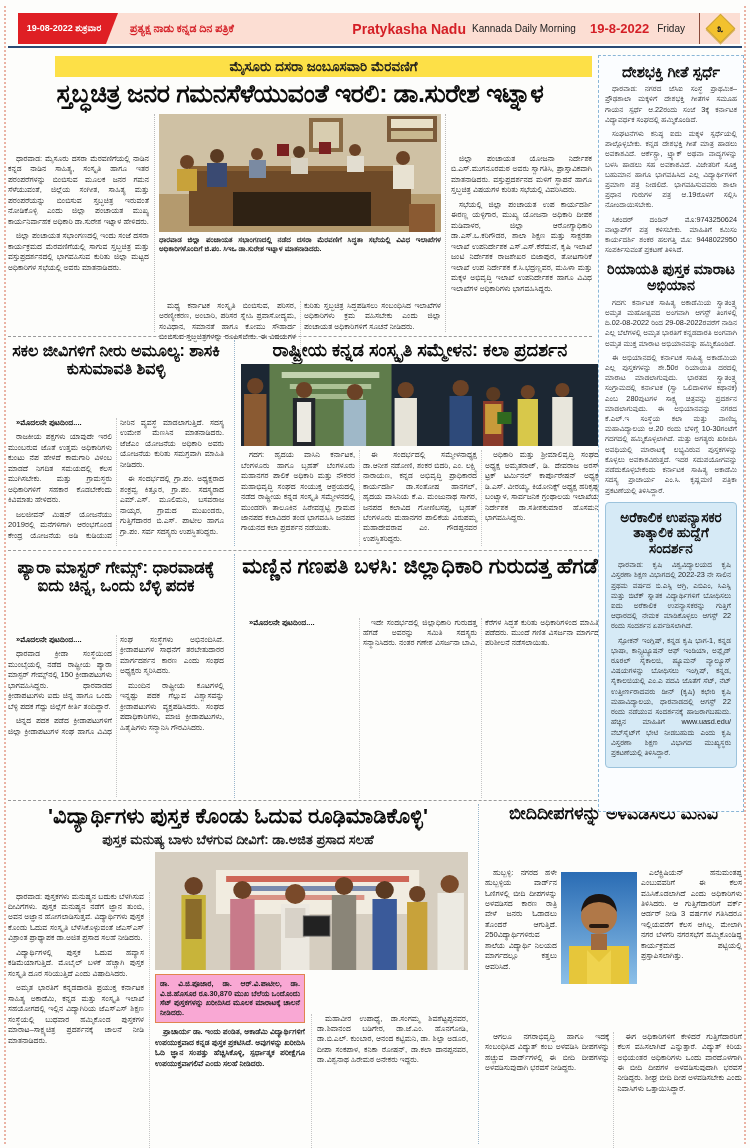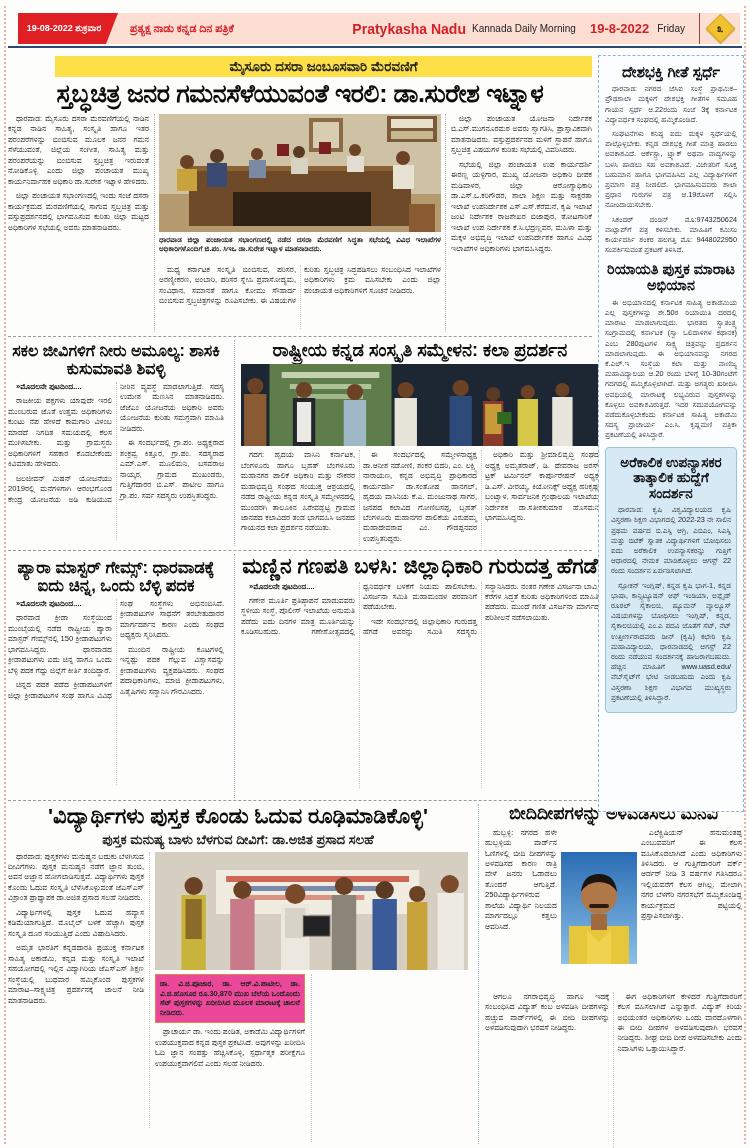--- a/index.html
+++ b/index.html
@@ -26,21 +26,21 @@
   .diamond span{transform:rotate(-45deg);font-weight:bold;font-size:11px;color:#222;}
   .navyline{position:absolute;left:8px;top:46px;width:734px;height:2px;background:#2a4a74;}
 
   
   .kicker{position:absolute;left:55px;top:56px;width:537px;height:21px;background:#fde047;
           display:flex;align-items:center;justify-content:center;font-weight:bold;font-size:13.5px;color:#21201c;}
   .hl-xl{position:absolute;left:8px;top:80px;width:584px;text-align:center;font-size:25px;
          font-weight:800;letter-spacing:-0.4px;color:#0c0c0c;line-height:1.05;}
 
   
-  .body-txt{font-size:7.6px;line-height:1.38;text-align:justify;color:#222;overflow:hidden;}
+  .body-txt{font-size:7.6px;line-height:1.38;text-align:justify;color:#222;overflow:hidden;margin-top:40px;}
   .body-txt p{margin:0 0 4px 0;text-indent:8px;}
   .cols2{column-count:2;column-gap:8px;column-rule:1px dotted #c5c5c5;}
   .cols3{column-count:3;column-gap:8px;column-rule:1px dotted #c5c5c5;}
   .lead-marker{font-weight:bold;font-size:7.6px;color:#111;margin:0 0 2px 0;}
   .cap{font-size:7.2px;font-weight:bold;line-height:1.3;color:#222;text-align:justify;}
 
   
   .lead-wrap{position:absolute;left:8px;top:114px;width:584px;height:218px;display:flex;}
   .lead-c1{flex:0 0 146px;padding-right:5px;box-sizing:border-box;}
   .lead-mid{flex:0 0 292px;border-left:1px dotted #bbb;border-right:1px dotted #bbb;
@@ -56,21 +56,21 @@
   .row-left{position:absolute;left:8px;width:216px;}
   .row-right{position:absolute;left:234px;width:358px;border-left:1px dotted #9ab6cc;padding-left:6px;box-sizing:content-box;}
 
   
   .bot-left{position:absolute;left:8px;top:804px;width:460px;height:340px;}
   .bot-right{position:absolute;left:478px;top:804px;width:264px;height:340px;border-left:1px dotted #9ab6cc;padding-left:6px;box-sizing:border-box;}
   .bl-flex{display:flex;margin-top:2px;}
   .bl-colL{flex:0 0 142px;padding-right:5px;box-sizing:border-box;border-right:1px dotted #c5c5c5;}
   .bl-main{flex:1;padding-left:5px;box-sizing:border-box;}
   .bl-under{display:flex;margin-top:4px;}
-  .capbox{border:1.5px solid #e0854e;background:#ec4899;padding:4px;font-size:7.4px;font-weight:bold;
+  .capbox{border:1.5px solid #e0854e;background:#f9a8d4;padding:4px;font-size:7.4px;font-weight:bold;
           line-height:1.35;text-align:justify;color:#222;}
   .br-flex{display:flex;gap:4px;margin-top:2px;align-items:center;}
 
   
   .rail{position:absolute;left:598px;top:55px;width:146px;height:757px;border:1px dashed #8ab6d6;
         box-sizing:border-box;padding:5px 6px;background:#fbfdff;overflow:hidden;}
   .rail-head{font-weight:800;font-size:14px;text-align:center;color:#0c0c0c;line-height:1.15;margin:2px 0 4px 0;}
   .rail-body{font-size:7.3px;line-height:1.4;text-align:justify;color:#222;}
   .rail-body p{margin:0 0 4px 0;text-indent:7px;}
   .railbox3{background:#d6eaf6;border:1px solid #9cc3dc;border-radius:4px;padding:5px;margin-top:6px;}
@@ -201,21 +201,20 @@
       <p>ಧಾರವಾಡ ಕ್ರೀಡಾ ಸಂಸ್ಥೆಯಿಂದ ಮುಂಬೈಯಲ್ಲಿ ನಡೆದ ರಾಷ್ಟ್ರೀಯ ಪ್ಯಾರಾ ಮಾಸ್ಟರ್ ಗೇಮ್ಸ್‌ನಲ್ಲಿ 150 ಕ್ರೀಡಾಪಟುಗಳು ಭಾಗವಹಿಸಿದ್ದರು. ಧಾರವಾಡದ ಕ್ರೀಡಾಪಟುಗಳು ಐದು ಚಿನ್ನ ಹಾಗೂ ಒಂದು ಬೆಳ್ಳಿ ಪದಕ ಗೆದ್ದು ಜಿಲ್ಲೆಗೆ ಕೀರ್ತಿ ತಂದಿದ್ದಾರೆ.</p>
       <p>ಚಿನ್ನದ ಪದಕ ಪಡೆದ ಕ್ರೀಡಾಪಟುಗಳಿಗೆ ಜಿಲ್ಲಾ ಕ್ರೀಡಾಪಟುಗಳ ಸಂಘ ಹಾಗೂ ವಿವಿಧ ಸಂಘ ಸಂಸ್ಥೆಗಳು ಅಭಿನಂದಿಸಿವೆ. ಕ್ರೀಡಾಪಟುಗಳ ಸಾಧನೆಗೆ ತರಬೇತುದಾರರ ಮಾರ್ಗದರ್ಶನ ಕಾರಣ ಎಂದು ಸಂಘದ ಅಧ್ಯಕ್ಷರು ಸ್ಮರಿಸಿದರು.</p>
       <p>ಮುಂದಿನ ರಾಷ್ಟ್ರೀಯ ಕೂಟಗಳಲ್ಲಿ ಇನ್ನಷ್ಟು ಪದಕ ಗೆಲ್ಲುವ ವಿಶ್ವಾಸವನ್ನು ಕ್ರೀಡಾಪಟುಗಳು ವ್ಯಕ್ತಪಡಿಸಿದರು. ಸಂಘದ ಪದಾಧಿಕಾರಿಗಳು, ಮಾಜಿ ಕ್ರೀಡಾಪಟುಗಳು, ಹಿತೈಷಿಗಳು ಸನ್ಮಾನಿಸಿ ಗೌರವಿಸಿದರು.</p>
     </div>
   </div>
 
   <div class="row-right" style="top:554px;height:244px;overflow:hidden;">
     <div class="art-head" style="font-size:21px;">ಮಣ್ಣಿನ ಗಣಪತಿ ಬಳಸಿ: ಜಿಲ್ಲಾಧಿಕಾರಿ ಗುರುದತ್ತ ಹೆಗಡೆ</div>
     <div class="body-txt cols3" style="height:206px;">
       <p class="lead-marker">»ಮೊದಲನೇ ಪುಟದಿಂದ....</p>
-      <p>ಗಣೇಶ ಮೂರ್ತಿ ಪ್ರತಿಷ್ಠಾಪನೆ ಮಾಡುವವರು ಸ್ಥಳೀಯ ಸಂಸ್ಥೆ, ಪೊಲೀಸ್ ಇಲಾಖೆಯ ಅನುಮತಿ ಪಡೆದು ಐದು ದಿನಗಳ ಮಾತ್ರ ಮೂರ್ತಿಯನ್ನು ಕೂಡಿಸಬಹುದು. ಗಣೇಶೋತ್ಸವದಲ್ಲಿ ಧ್ವನಿವರ್ಧಕ ಬಳಕೆಗೆ ನಿಯಮ ಪಾಲಿಸಬೇಕು. ವಿಸರ್ಜನಾ ಸಮಿತಿ ಮಹಾಮಂಡಳ ಪರವಾನಿಗೆ ಪಡೆಯಬೇಕು.</p>
       <p>ಇದೇ ಸಂದರ್ಭದಲ್ಲಿ ಜಿಲ್ಲಾಧಿಕಾರಿ ಗುರುದತ್ತ ಹೆಗಡೆ ಅವರನ್ನು ಸಮಿತಿ ಸದಸ್ಯರು ಸನ್ಮಾನಿಸಿದರು. ನಂತರ ಗಣೇಶ ವಿಸರ್ಜನಾ ಬಾವಿ, ಕೆರೆಗಳ ಸಿದ್ಧತೆ ಕುರಿತು ಅಧಿಕಾರಿಗಳಿಂದ ಮಾಹಿತಿ ಪಡೆದರು. ಮುಂದೆ ಗಣಿತ ವಿಸರ್ಜನಾ ಮಾರ್ಗದ ಪರಿಶೀಲನೆ ನಡೆಸಲಾಯಿತು.</p>
     </div>
   </div>
 
   <div class="hsep" style="top:800px;width:734px;"></div>
 
   <div class="bot-left">
     <div class="art-head" style="font-size:21px;">'ವಿದ್ಯಾರ್ಥಿಗಳು ಪುಸ್ತಕ ಕೊಂಡು ಓದುವ ರೂಢಿಮಾಡಿಕೊಳ್ಳಿ'</div>
     <div class="sub-head" style="font-size:13px;">ಪುಸ್ತಕ ಮನುಷ್ಯ ಬಾಳು ಬೆಳಗುವ ದೀವಿಗೆ: ಡಾ.ಅಜಿತ ಪ್ರಸಾದ ಸಲಹೆ</div>
     <div class="bl-flex">
@@ -245,25 +244,26 @@
             <rect x="214" y="47" width="24" height="71" fill="#3a5a9a"></rect>
           <circle cx="258" cy="42" r="8" fill="#6b4226"></circle>
             <rect x="248" y="50" width="20" height="68" fill="#c8a23a"></rect>
           <circle cx="290" cy="32" r="9" fill="#7a4a2a"></circle>
             <rect x="278" y="41" width="26" height="77" fill="#eceae2"></rect>
           <rect x="146" y="64" width="26" height="20" fill="#222" stroke="#555"></rect>
         </svg>
         <div class="bl-under">
           <div style="flex:0 0 150px;">
             <div class="capbox">ಡಾ. ವಿ.ಜಿ.ಪೂಜಾರ, ಡಾ. ಆರ್.ವಿ.ಪಾಟೀಲ, ಡಾ. ವಿ.ಜಿ.ಹೊಸೂರ ರೂ.30,870 ಮುಖ ಬೆಲೆಯ ಒಂದೊಂದು ಸೆಟ್ ಪುಸ್ತಕಗಳನ್ನು ಖರೀದಿಸಿದ ಮೂಲಕ ಮಾರಾಟಕ್ಕೆ ಚಾಲನೆ ನೀಡಿದರು.</div>
-            <div class="body-txt" style="margin-top:4px;height:92px;">
+            <div class="body-txt" style="margin-top:4px;height:92px;font-weight:bold;">
               <p>ಪ್ರಾಚಾರ್ಯ ಡಾ. ಇಂದು ಪಂಡಿತ, ಅಕಾಡೆಮಿ ವಿದ್ಯಾರ್ಥಿಗಳಿಗೆ ಉಪಯುಕ್ತವಾದ ಕನ್ನಡ ಪುಸ್ತಕ ಪ್ರಕಟಿಸಿದೆ. ಅವುಗಳನ್ನು ಖರೀದಿಸಿ ಓದಿ ಜ್ಞಾನ ಸಂಪತ್ತು ಹೆಚ್ಚಿಸಿಕೊಳ್ಳಿ, ಸ್ಪರ್ಧಾತ್ಮಕ ಪರೀಕ್ಷೆಗೂ ಉಪಯುಕ್ತವಾಗಲಿವೆ ಎಂದು ಸಲಹೆ ನೀಡಿದರು.</p>
             </div>
           </div>
           <div class="body-txt" style="flex:1;margin-left:6px;border-left:1px dotted #c5c5c5;padding-left:5px;height:168px;">
+            <p>ಮಹಾವೀರ ಉಪಾಧ್ಯೆ, ಡಾ.ಸಂಗಮ್ಮ ಶಿವಶೆಟ್ಟಪ್ಪನವರ, ಡಾ.ಶಿವಾನಂದ ಬಡಿಗೇರ, ಡಾ.ಜೆ.ಎಂ. ಹೊನಗೋಡಿ, ಡಾ.ಬಿ.ಎಲ್. ಕುಂಬಾರ, ಆನಂದ ಕಟ್ಟಿಮನಿ, ಡಾ. ಶಿಲ್ಪಾ ಅಡೂರ, ದೀಪಾ ಸಂಕಪಾಳ, ಕನಿಕಾ ರೋಷನ್, ಡಾ.ಕಲಾ ದಾನಪ್ಪನವರ, ಡಾ.ವಿಶ್ವನಾಥ ಹಿರೇಮಠ ಅನೇಕರು ಇದ್ದರು.</p>
           </div>
         </div>
       </div>
     </div>
   </div>
 
   <div class="bot-right">
     <div class="art-head" style="font-size:17.5px;">ಬೀದಿದೀಪಗಳನ್ನು ಅಳವಡಿಸಲು ಮನವಿ</div>
     <div class="br-flex">
       <div class="body-txt" style="flex:0 0 72px;height:160px;">
@@ -299,20 +299,21 @@
       <div class="rail-head" style="font-size:15px;">ದೇಶಭಕ್ತಿ ಗೀತೆ ಸ್ಪರ್ಧೆ</div>
       <div class="rail-body">
         <p>ಧಾರವಾಡ: ನಗರದ ಜೆಸಿಐ ಸಂಸ್ಥೆ ಪ್ರಾಥಮಿಕ–ಪ್ರೌಢಶಾಲಾ ಮಕ್ಕಳಿಗೆ ದೇಶಭಕ್ತಿ ಗೀತೆಗಳ ಸಮೂಹ ಗಾಯನ ಸ್ಪರ್ಧೆ ಆ.22ರಂದು ಸಂಜೆ 3ಕ್ಕೆ ಕರ್ನಾಟಕ ವಿದ್ಯಾವರ್ಧಕ ಸಂಘದಲ್ಲಿ ಹಮ್ಮಿಕೊಂಡಿದೆ.</p>
         <p>ಸಂಘಟನೆಗಳು ಕನಿಷ್ಠ ಐದು ಮಕ್ಕಳ ಸ್ಪರ್ಧೆಯಲ್ಲಿ ಪಾಲ್ಗೊಳ್ಳಬೇಕು. ಕನ್ನಡ ದೇಶಭಕ್ತಿ ಗೀತೆ ಮಾತ್ರ ಹಾಡಲು ಅವಕಾಶವಿದೆ. ಆರ್ಕೆಸ್ಟ್ರಾ, ಟ್ರ್ಯಾಕ್ ಅಥವಾ ವಾದ್ಯಗಳನ್ನು ಬಳಸಿ ಹಾಡಲು ಸಹ ಅವಕಾಶವಿದೆ. ವಿಜೇತರಿಗೆ ಸೂಕ್ತ ಬಹುಮಾನ ಹಾಗೂ ಭಾಗವಹಿಸಿದ ಎಲ್ಲ ವಿದ್ಯಾರ್ಥಿಗಳಿಗೆ ಪ್ರಮಾಣ ಪತ್ರ ನೀಡಲಿದೆ. ಭಾಗವಹಿಸುವವರು ಶಾಲಾ ಪ್ರಧಾನ ಗುರುಗಳ ಪತ್ರ ಆ.19ರೊಳಗೆ ಸಲ್ಲಿಸಿ ನೋಂದಾಯಿಸಬೇಕು.</p>
         <p>ಸಿಕಂದರ್ ದಂಡಿನ್ ಮೊ:9743250624 ವಾಟ್ಸಾಪ್‌ಗೆ ಪತ್ರ ಕಳಿಸಬೇಕು. ಮಾಹಿತಿಗೆ ಕಮಿಸಂ ಕಾರ್ಯದರ್ಶಿ ಶಂಕರ ಹಲಗತ್ತಿ ಮೊ: 9448022950 ಸಂಪರ್ಕಿಸುವಂತೆ ಪ್ರಕಟಣೆ ತಿಳಿಸಿದೆ.</p>
       </div>
     </div>
     <div style="margin-top:5px;">
       <div class="rail-head" style="font-size:14.5px;">ರಿಯಾಯತಿ ಪುಸ್ತಕ ಮಾರಾಟ ಅಭಿಯಾನ</div>
       <div class="rail-body">
+        <p>ಗದಗ: ಕರ್ನಾಟಕ ಸಾಹಿತ್ಯ ಅಕಾಡೆಮಿಯ ಸ್ವಾತಂತ್ರ್ಯ ಅಮೃತ ಮಹೋತ್ಸವದ ಅಂಗವಾಗಿ ಆಗಸ್ಟ್ ತಿಂಗಳಲ್ಲಿ ದಿ.02-08-2022 ರಿಂದ 29-08-2022ರವರೆಗೆ ನಾಡಿನ ಎಲ್ಲ ಬೆಲೆಗಳಲ್ಲಿ ಅಮೃತ ಭಾರತಿಗೆ ಕನ್ನಡದಾರತಿ ಅಂಗವಾಗಿ ಅಮೃತ ಮುಕ್ತ ಮಾರಾಟ ಅಭಿಯಾನವನ್ನು ಹಮ್ಮಿಕೊಂಡಿದೆ.</p>
         <p>ಈ ಅಭಿಯಾನದಲ್ಲಿ ಕರ್ನಾಟಕ ಸಾಹಿತ್ಯ ಅಕಾಡೆಮಿಯ ಎಲ್ಲ ಪುಸ್ತಕಗಳನ್ನು ಶೇ.50ರ ರಿಯಾಯಿತಿ ದರದಲ್ಲಿ ಮಾರಾಟ ಮಾಡಲಾಗುವುದು. ಭಾರತದ ಸ್ವಾತಂತ್ರ್ಯ ಸಂಗ್ರಾಮದಲ್ಲಿ ಕರ್ನಾಟಕ (ಸ್ವಾ ಒಲಿದಾಳಿಗಳ ಕಥಾನಕ) ಎಂಬ 280ಪುಟಗಳ ಸಾಕ್ಷ್ಯ ಚಿತ್ರವನ್ನು ಪ್ರದರ್ಶನ ಮಾಡಲಾಗುವುದು. ಈ ಅಭಿಯಾನವನ್ನು ನಗರದ ಕೆ.ಎಲ್.ಇ ಸಂಸ್ಥೆಯ ಕಲಾ ಮತ್ತು ವಾಣಿಜ್ಯ ಮಹಾವಿದ್ಯಾಲಯ ಆ.20 ರಂದು ಬೆಳಿಗ್ಗೆ 10-30ಗಂಟೆಗೆ ಗದಗದಲ್ಲಿ ಹಮ್ಮಿಕೊಳ್ಳಲಾಗಿದೆ. ಮತ್ತು ಅಗತ್ಯರು ಖರೀದಿಸಿ ಅವಧಿಯಲ್ಲಿ ಮಾರಾಟಕ್ಕೆ ಲಭ್ಯವಿರುವ ಪುಸ್ತಕಗಳನ್ನು ಕೊಳ್ಳಲು ಅವಕಾಶವಿರುತ್ತದೆ. ಇದರ ಸದುಪಯೋಗವನ್ನು ಪಡೆದುಕೊಳ್ಳಬೇಕೆಂದು ಕರ್ನಾಟಕ ಸಾಹಿತ್ಯ ಅಕಾಡೆಮಿ ಸದಸ್ಯ ಪ್ರಾಚಾರ್ಯ ಎಂ.ಸಿ. ಕೃಷ್ಣಮಣಿ ಪತ್ರಿಕಾ ಪ್ರಕಟಣೆಯಲ್ಲಿ ತಿಳಿಸಿದ್ದಾರೆ.</p>
       </div>
     </div>
     <div class="railbox3">
       <div class="rail-head" style="font-size:13.5px;">ಅರೆಕಾಲಿಕ ಉಪನ್ಯಾಸಕರ ತಾತ್ಕಾಲಿಕ ಹುದ್ದೆಗೆ ಸಂದರ್ಶನ</div>
       <div class="rail-body">
         <p>ಧಾರವಾಡ: ಕೃಷಿ ವಿಶ್ವವಿದ್ಯಾಲಯದ ಕೃಷಿ ವಿಸ್ತರಣಾ ಶಿಕ್ಷಣ ವಿಭಾಗದಲ್ಲಿ 2022-23 ನೇ ಸಾಲಿನ ಪ್ರಥಮ ವರ್ಷದ ಬಿ.ಎಸ್ಸಿ ಆಗ್ರಿ, ಎಬಿಎಂ, ಸಿಎಸ್ಸಿ ಮತ್ತು ಬಿಟೆಕ್ ಸ್ನಾತಕ ವಿದ್ಯಾರ್ಥಿಗಳಿಗೆ ಬೋಧಿಸಲು ಐದು ಅರೆಕಾಲಿಕ ಉಪನ್ಯಾಸಕರನ್ನು ಗುತ್ತಿಗೆ ಆಧಾರದಲ್ಲಿ ನೇಮಕ ಮಾಡಿಕೊಳ್ಳಲು ಆಗಸ್ಟ್ 22 ರಂದು ಸಂದರ್ಶನ ಏರ್ಪಡಿಸಲಾಗಿದೆ.</p>
         <p>ಸ್ಪೋಕನ್ ಇಂಗ್ಲಿಷ್, ಕನ್ನಡ ಕೃಷಿ ಭಾಗ-1, ಕನ್ನಡ ಭಾಷಾ, ಕಾನ್ಸ್ಟಿಟ್ಯೂಷನ್ ಆಫ್ ಇಂಡಿಯಾ, ಅಪ್ಲೈಡ್ ರೂರಲ್ ಸೈಕಾಲಜಿ, ಹ್ಯೂಮನ್ ವ್ಯಾಲ್ಯೂಸ್ ವಿಷಯಗಳನ್ನು ಬೋಧಿಸಲು ಇಂಗ್ಲಿಷ್, ಕನ್ನಡ, ಸೈಕಾಲಜಿಯಲ್ಲಿ ಎಂ.ಎ ಪದವಿ ಜೊತೆಗೆ ಸೆಟ್, ನೆಟ್ ಉತ್ತೀರ್ಣರಾದವರು ಡೀನ್ (ಕೃಷಿ) ಕಛೇರಿ ಕೃಷಿ ಮಹಾವಿದ್ಯಾಲಯ, ಧಾರವಾಡದಲ್ಲಿ ಆಗಸ್ಟ್ 22 ರಂದು ನಡೆಯುವ ಸಂದರ್ಶನಕ್ಕೆ ಹಾಜರಾಗಬಹುದು. ಹೆಚ್ಚಿನ ಮಾಹಿತಿಗೆ www.uasd.edu/ ವೆಬ್‌ಸೈಟ್‌ಗೆ ಭೇಟಿ ನೀಡಬಹುದು ಎಂದು ಕೃಷಿ ವಿಸ್ತರಣಾ ಶಿಕ್ಷಣ ವಿಭಾಗದ ಮುಖ್ಯಸ್ಥರು ಪ್ರಕಟಣೆಯಲ್ಲಿ ತಿಳಿಸಿದ್ದಾರೆ.</p>
       </div>
     </div>

